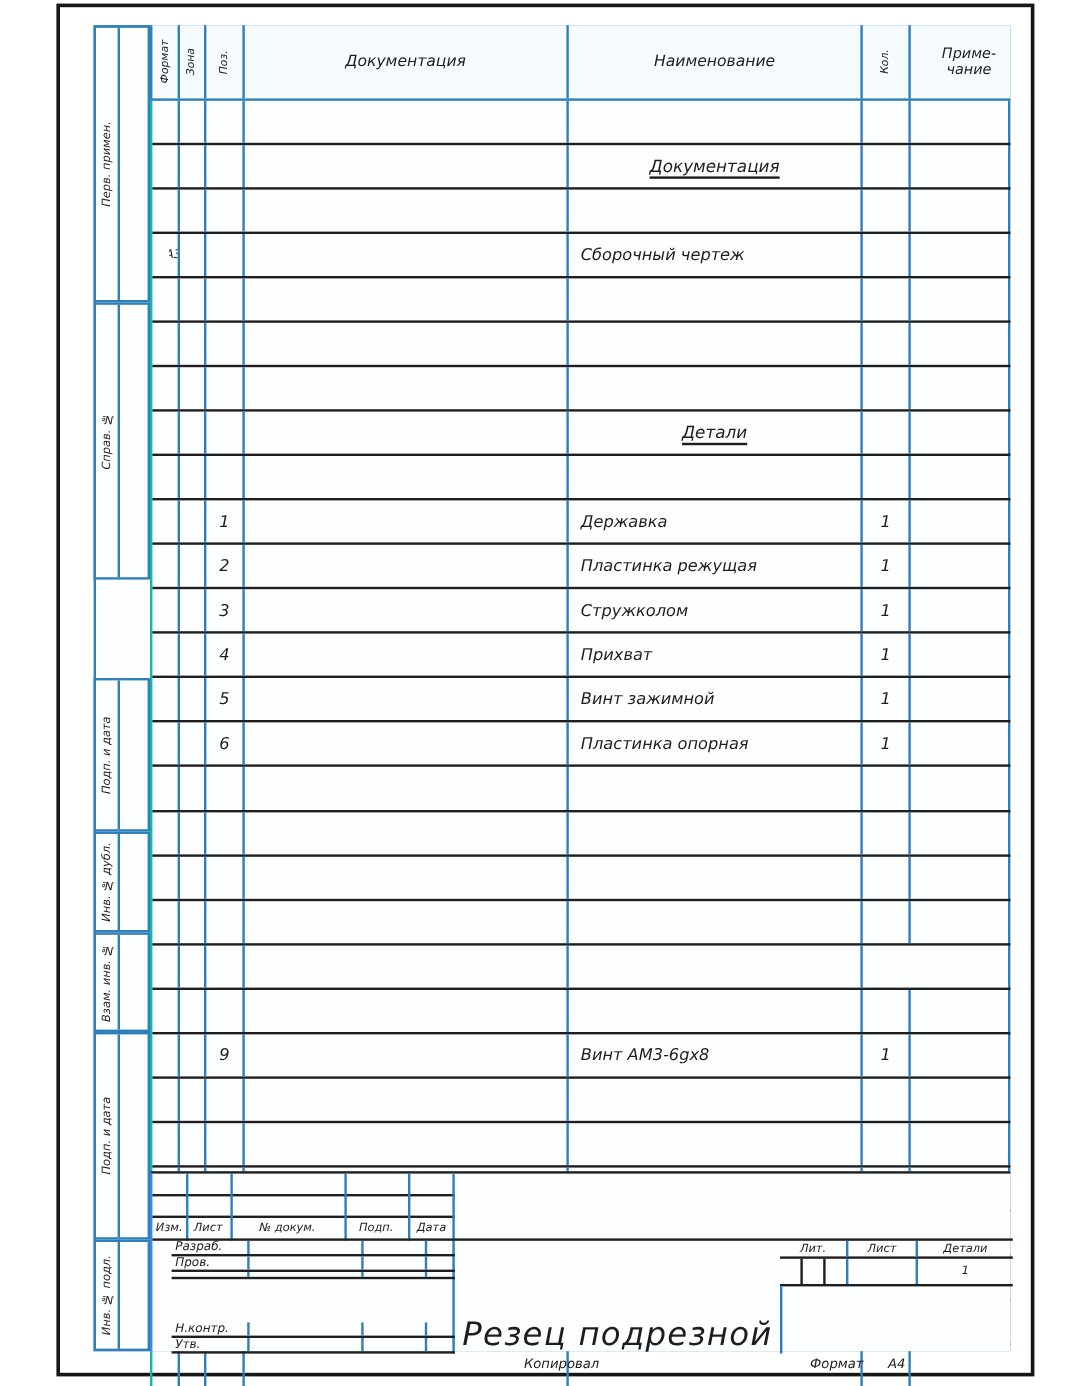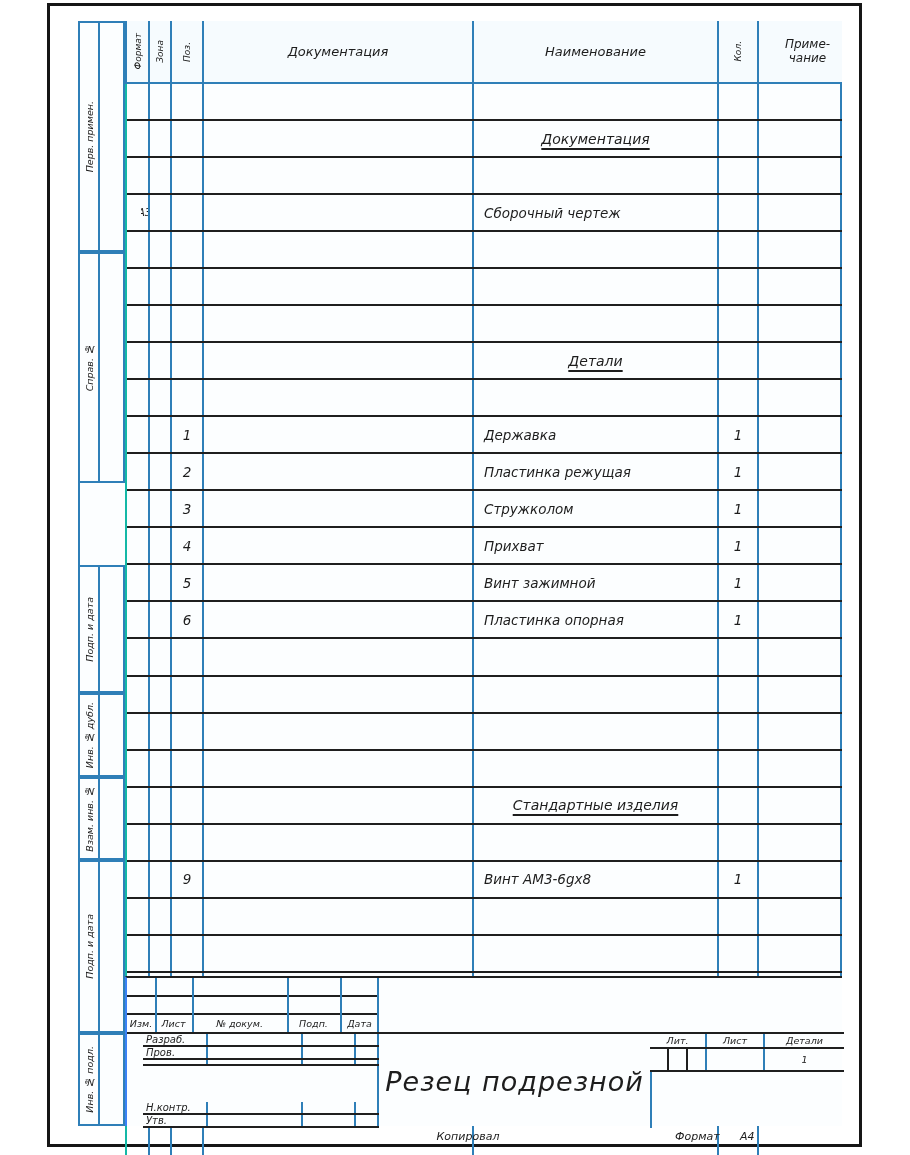--- a/index.html
+++ b/index.html
@@ -314,23 +314,20 @@
         <div class="cell"></div>
         <div class="cell name"></div>
         <div class="cell center"></div>
         <div class="cell"></div>
       </div>
       <div class="srow grid7">
         <div class="cell fmt"></div>
         <div class="cell center"></div>
         <div class="cell center"></div>
         <div class="cell"></div>
-        <div class="cell">
-          <span class="section-title">Стандартные изделия</span>
-        </div>
         <div class="cell center"></div>
         <div class="cell"></div>
       </div>
       <div class="srow grid7">
         <div class="cell fmt"></div>
         <div class="cell center"></div>
         <div class="cell center"></div>
         <div class="cell"></div>
         <div class="cell name"></div>
         <div class="cell center"></div>
@@ -461,21 +458,21 @@
           <div class="tb-cell tb-role"></div>
         </div>
         <div style="flex: 1 1 0px; display: grid; grid-template-columns: 65px 95px 53px 39px; border-bottom: 2px solid rgb(31, 31, 31);">
           <div class="tb-cell tb-role" style="border-right: 2px solid rgb(47, 127, 184);">Утв.</div>
           <div class="tb-cell tb-role" style="border-right: 2px solid rgb(47, 127, 184);"></div>
           <div class="tb-cell tb-role" style="border-right: 2px solid rgb(47, 127, 184);"></div>
           <div class="tb-cell tb-role"></div>
         </div>
       </div>
 
-    <div class="tb-abs tb-cell ctr" style="left:252px;top:56px;width:271px;height:94px;">
+    <div class="tb-abs tb-cell ctr" style="left:252px;top:56px;width:271px;height:94px;align-items:flex-end;">
       <span class="doc-title">Резец подрезной</span>
     </div>
 
     <div class="tb-abs bline" style="left:523px;top:56px;width:194px;height:15px;display:grid;grid-template-columns:57px 58px 79px;">
       <div class="tb-cell ctr tb-small rline">Лит.</div>
       <div class="tb-cell ctr tb-small rline">Лист</div>
       <div class="tb-cell ctr tb-small">Детали</div>
     </div>
     <div class="tb-abs bline" style="left:523px;top:71px;width:194px;height:23px;display:grid;grid-template-columns:19px 19px 19px 58px 79px;">
       <div class="tb-cell" style="border-right:2px solid #1f1f1f;"></div>

